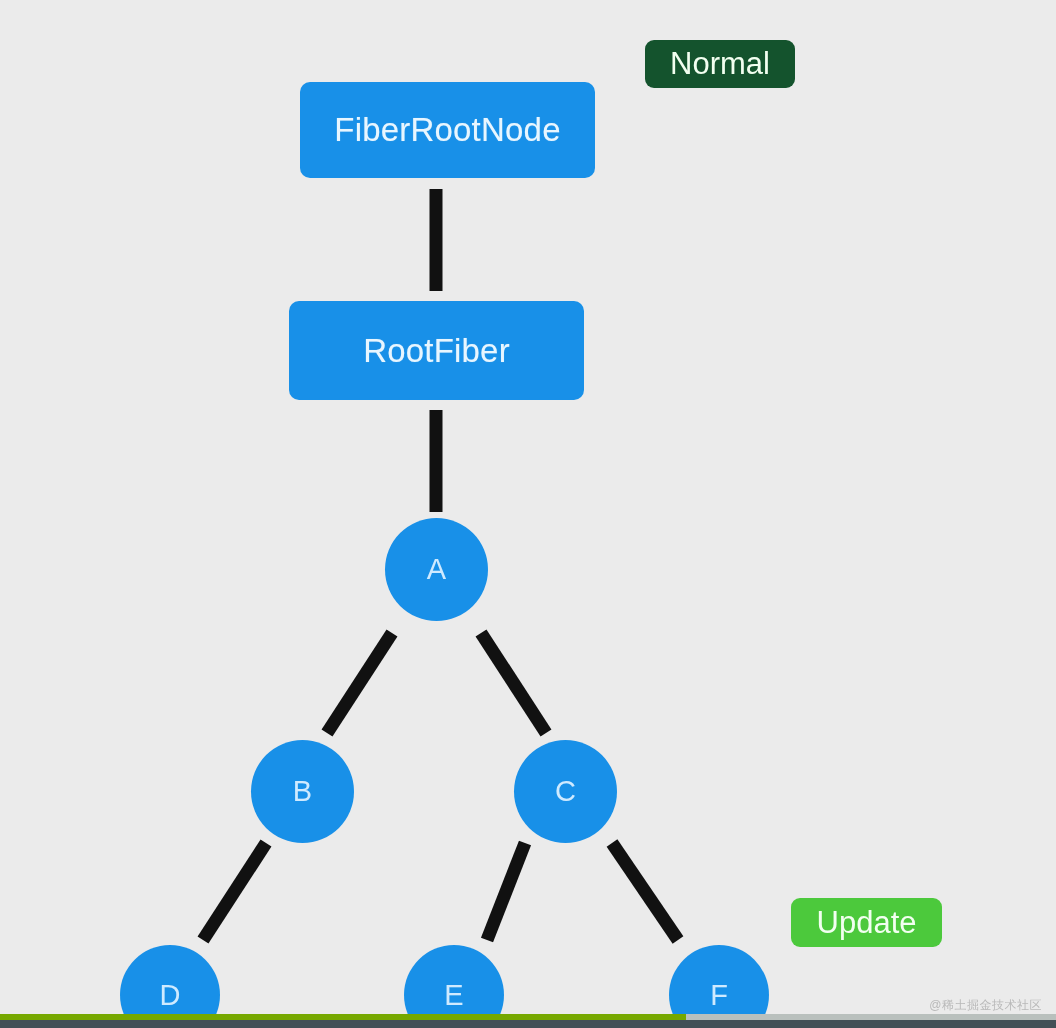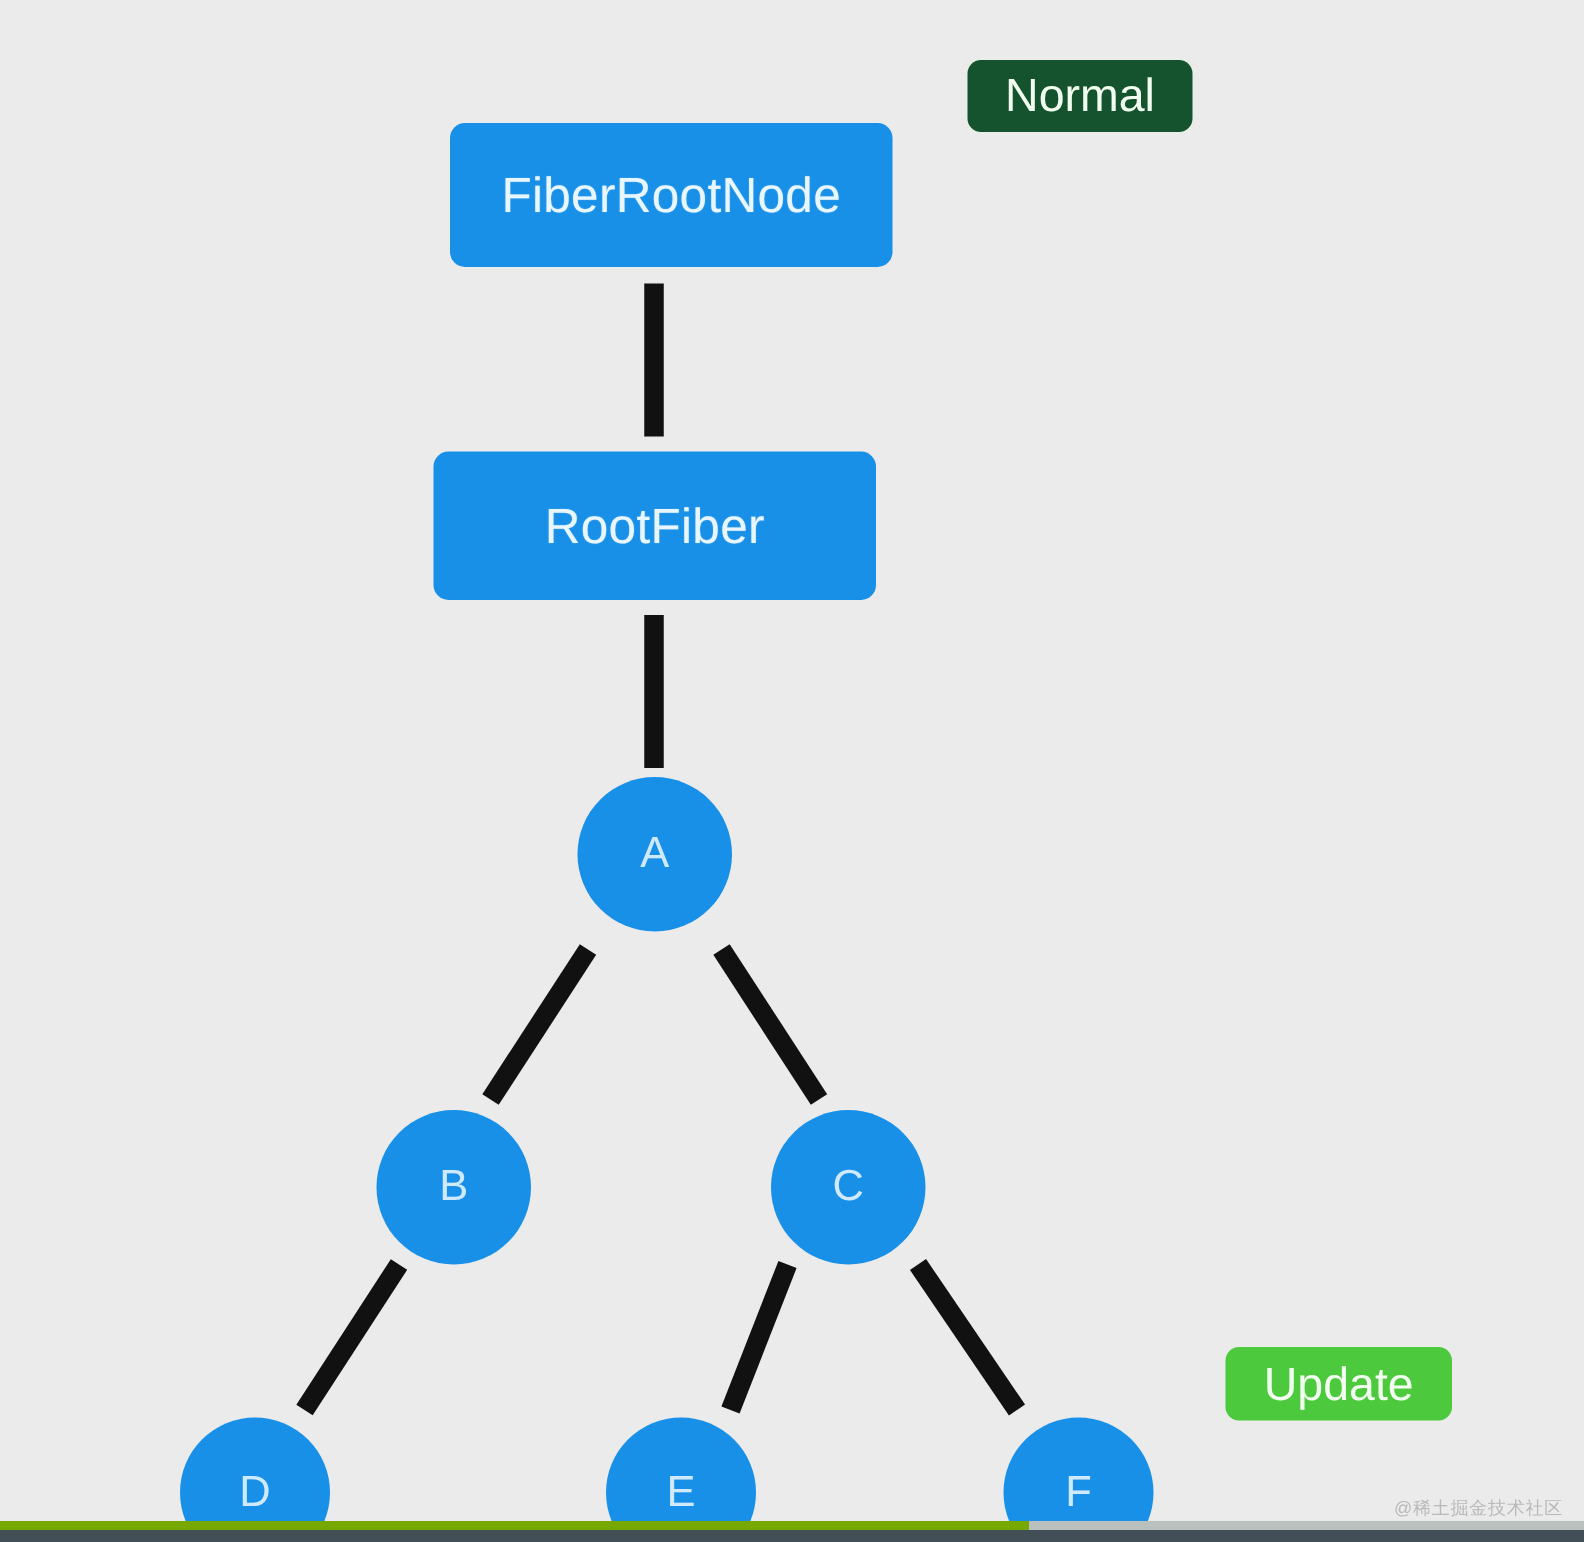--- a/index.html
+++ b/index.html
@@ -106,21 +106,20 @@
     top: 40px;
     width: 150px;
     height: 48px;
   }
 
   #badge-update {
     left: 791px;
     top: 898px;
     width: 151px;
     height: 49px;
-    margin-left: 26px;
   }
 
   
   #bottom-bar {
     position: absolute;
     left: 0;
     bottom: 0;
     width: 1056px;
     height: 14px;
   }

